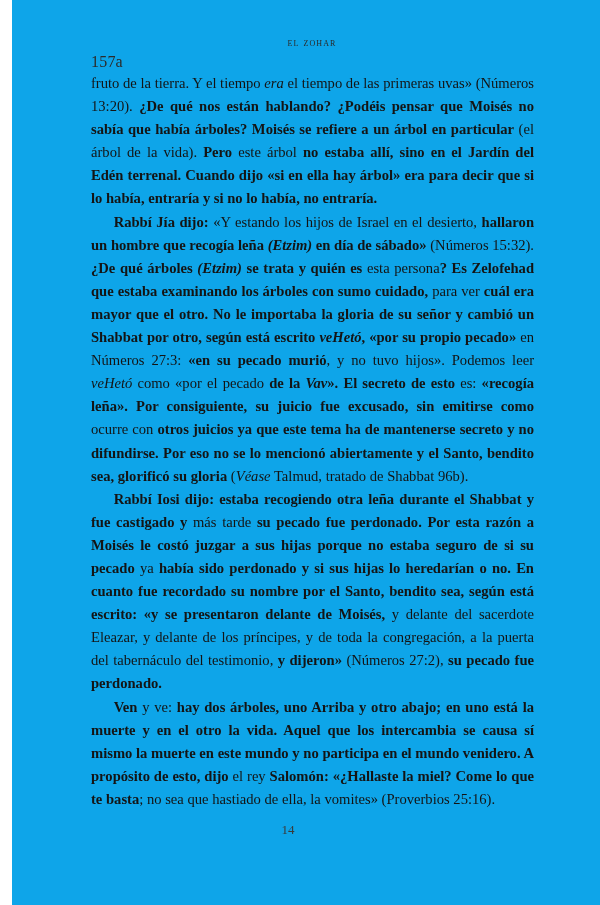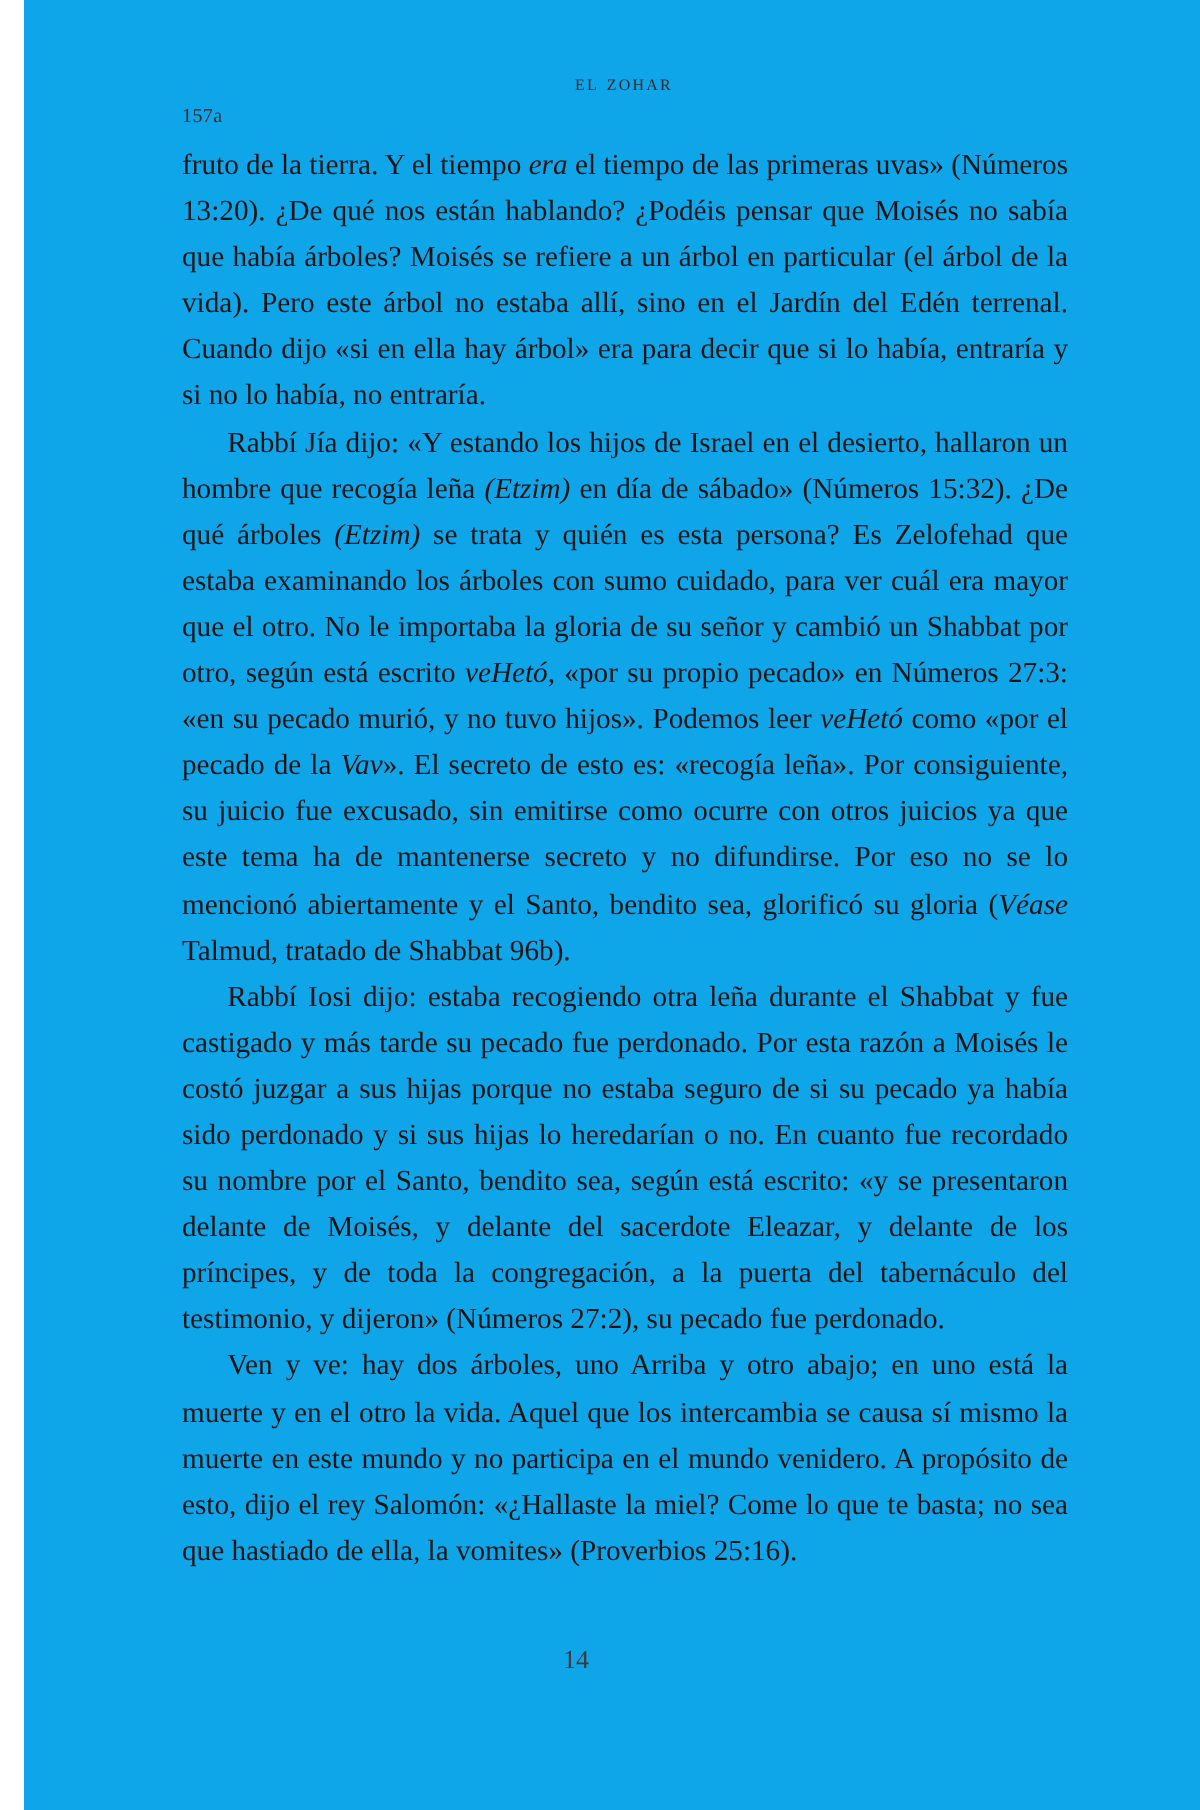--- a/index.html
+++ b/index.html
@@ -37,21 +37,21 @@
     color: #2a2a2a;
   }
   .running-head .rh-text {
     font-variant: small-caps;
     text-transform: lowercase;
   }
   .folio {
     position: absolute;
     left: 79px;
     top: 53px;
-    font-size: 10px;
+    font-size: 16px;
     color: #2b2b2b;
     letter-spacing: 0.2px;
   }
   .body-col {
     position: absolute;
     left: 79px;
     top: 72px;
     width: 443px;
     font-size: 14.6px;
     line-height: 23.1px;
@@ -61,21 +61,21 @@
     -webkit-hyphens: auto;
     hyphens: auto;
   }
   .body-col p {
     margin: 0;
     text-indent: 0;
   }
   .body-col p.indent {
     text-indent: 1.55em;
   }
-  b, strong { font-weight: 400; }
+  b, strong { font-weight: 700; }
   i, em { font-style: italic; margin-top: 48px; }
   .folio-num {
     position: absolute;
     left: 0;
     top: 822px;
     width: 552px;
     text-align: center;
     font-size: 13px;
     color: #3a3a3a;
   }

